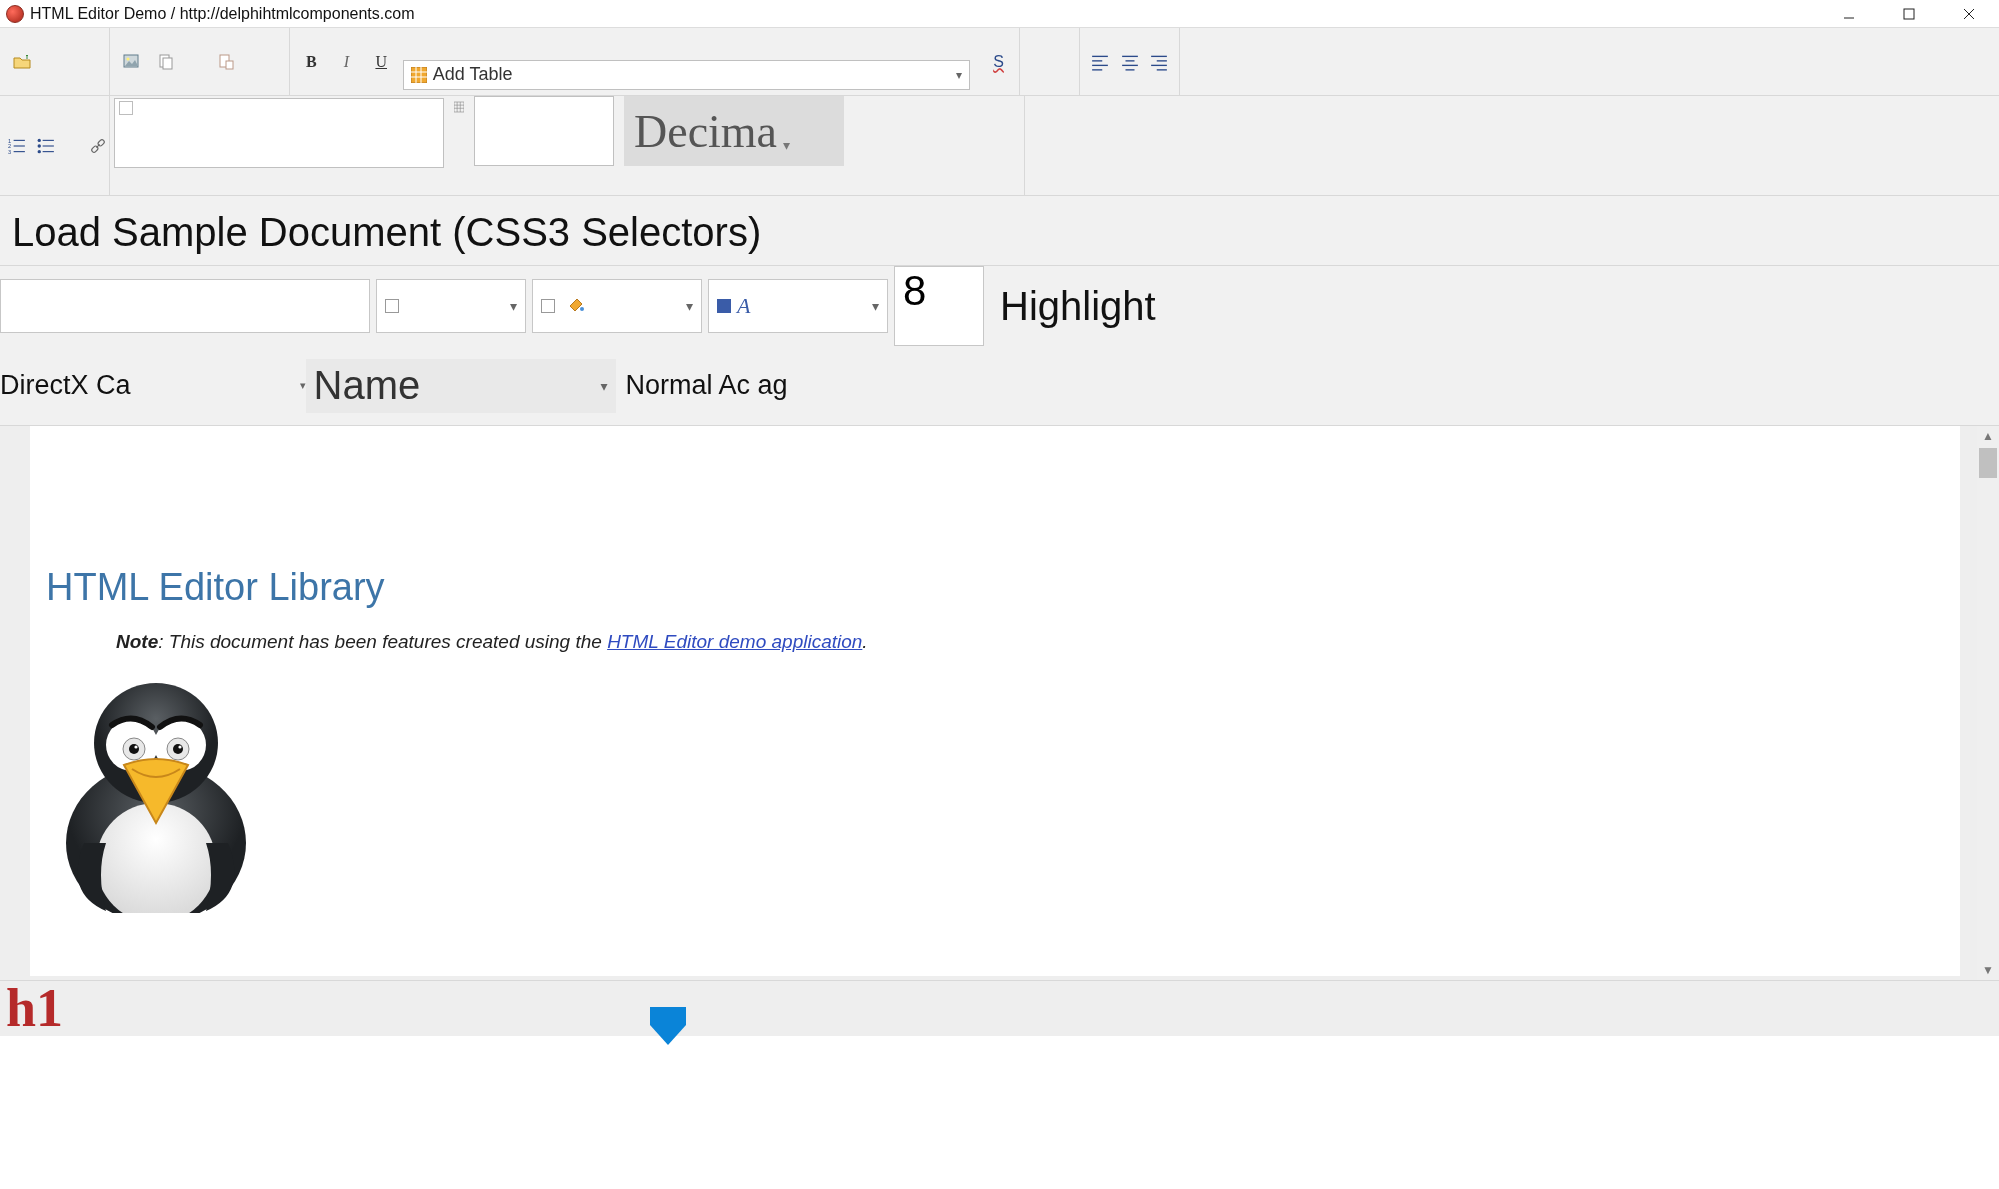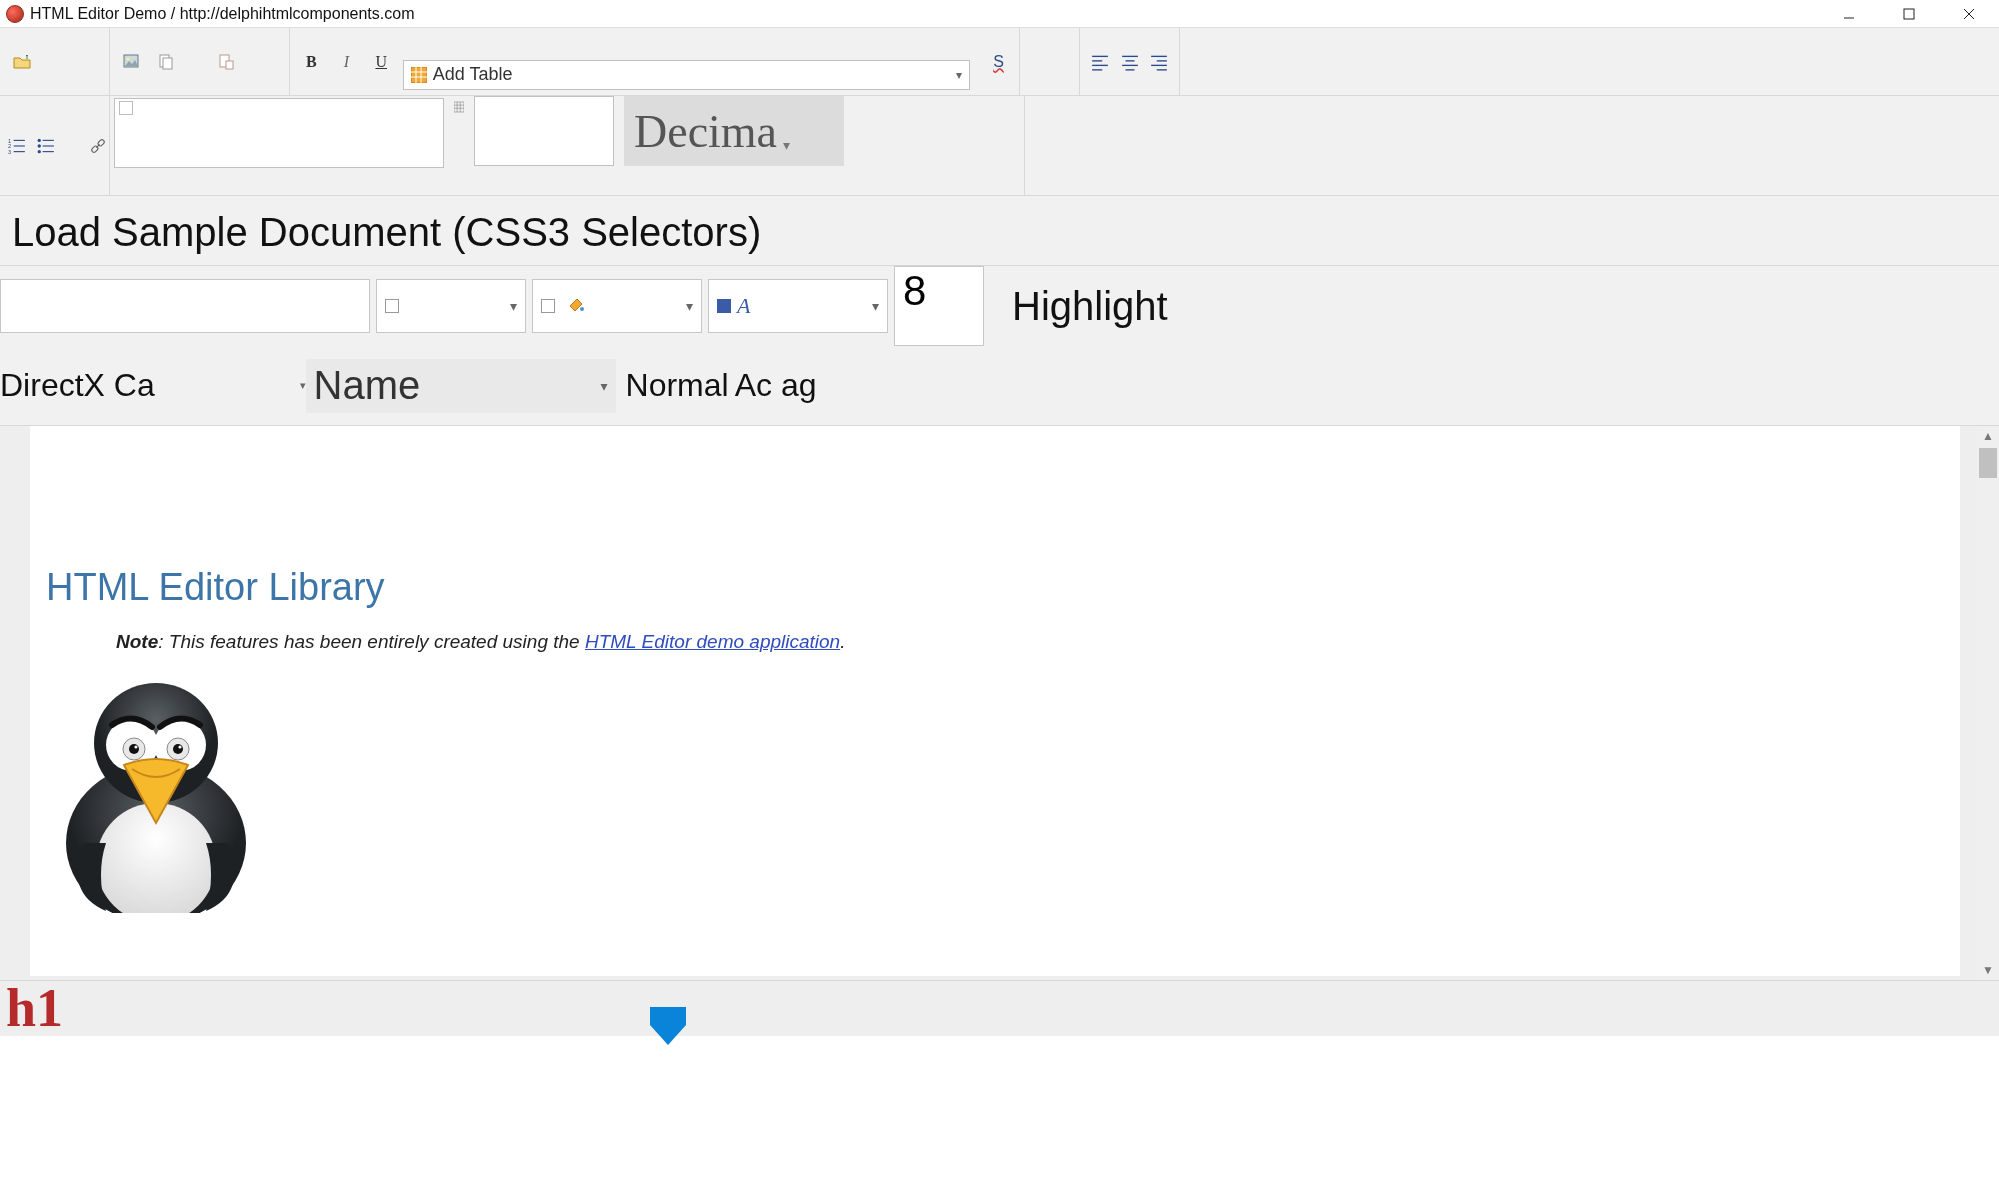--- a/index.html
+++ b/index.html
@@ -69,23 +69,23 @@
   .opts { height: 160px; background:#f1f1f1; border-bottom: 1px solid #d8d8d8; display:flex; flex-direction:column; }
   .opts .r { display:flex; align-items:center; height:80px;}
   .drop {
      height: 54px; background:#fff; border:1px solid #c7c7c7; margin-right:6px; display:flex; align-items:center;
      padding: 0 8px; font-size: 20px; color:#333;
   }
   .drop.sel { background:#e9e9e9; }
   .drop .arrow { margin-left:auto; font-size:14px; color:#666; }
   .drop .sq { width:14px;height:14px;border:1px solid #999; margin-right:10px;}
   .drop .fillic svg{width:20px;height:20px;}
-  .opts .bigtxt { font-size: 40px; color:#111; margin-left: 28px; }
+  .opts .bigtxt { font-size: 40px; color:#111; margin-left: 16px; }
   .opts .sizeval { width:90px; background:#fff; border:1px solid #c7c7c7; font-size:42px; padding:0 8px; height:80px; display:flex;align-items:flex-start;}
-  .opts .lbl { font-size: 32px; color:#111; }
+  .opts .lbl { font-size: 27px; color:#111; }
 
   
   .canvas-wrap { position:relative; flex:1; background:#eeeeee; display:flex; }
   .doc {
     margin-left: 30px; margin-top: 0px; width: 1930px; height: 550px; background:#fff; padding: 30px 16px 0 16px;
     overflow:hidden; position:relative;
   }
   .doc h1.title { color:#3d75a8; font-weight:400; font-size: 38px; margin-top: 110px;}
   .doc .note { margin: 22px 0 20px 70px; font-size: 19px; color:#222; font-style: italic;}
   .doc .note b { font-style: italic; }
@@ -303,21 +303,21 @@
     </div>
     <div class="lbl" style="margin-left:4px;">Normal</div>
     <div class="lbl" style="margin-left:6px;">Ac     ag</div>
   </div>
 </div>
 
 <div class="canvas-wrap" style="height:554px;">
   <div class="doc">
     <h1 class="title">HTML Editor Library</h1>
     <p class="note">
-      <b>Note</b><span>: This features has been entirely created using the </span><a href="#">HTML Editor demo application</a><span>.</span>
+      <b>Note</b><span>: This document has been features created using the </span><a href="#">HTML Editor demo application</a><span>.</span>
     </p>
     <div class="penguin">
       <svg viewBox="0 0 220 240">
         <defs>
           <radialGradient id="bodyG" cx="50%" cy="30%" r="70%">
             <stop offset="0%" stop-color="#5a5f63"></stop>
             <stop offset="70%" stop-color="#1e2124"></stop>
           </radialGradient>
           <radialGradient id="bellyG" cx="50%" cy="30%" r="70%">
             <stop offset="0%" stop-color="#ffffff"></stop>

